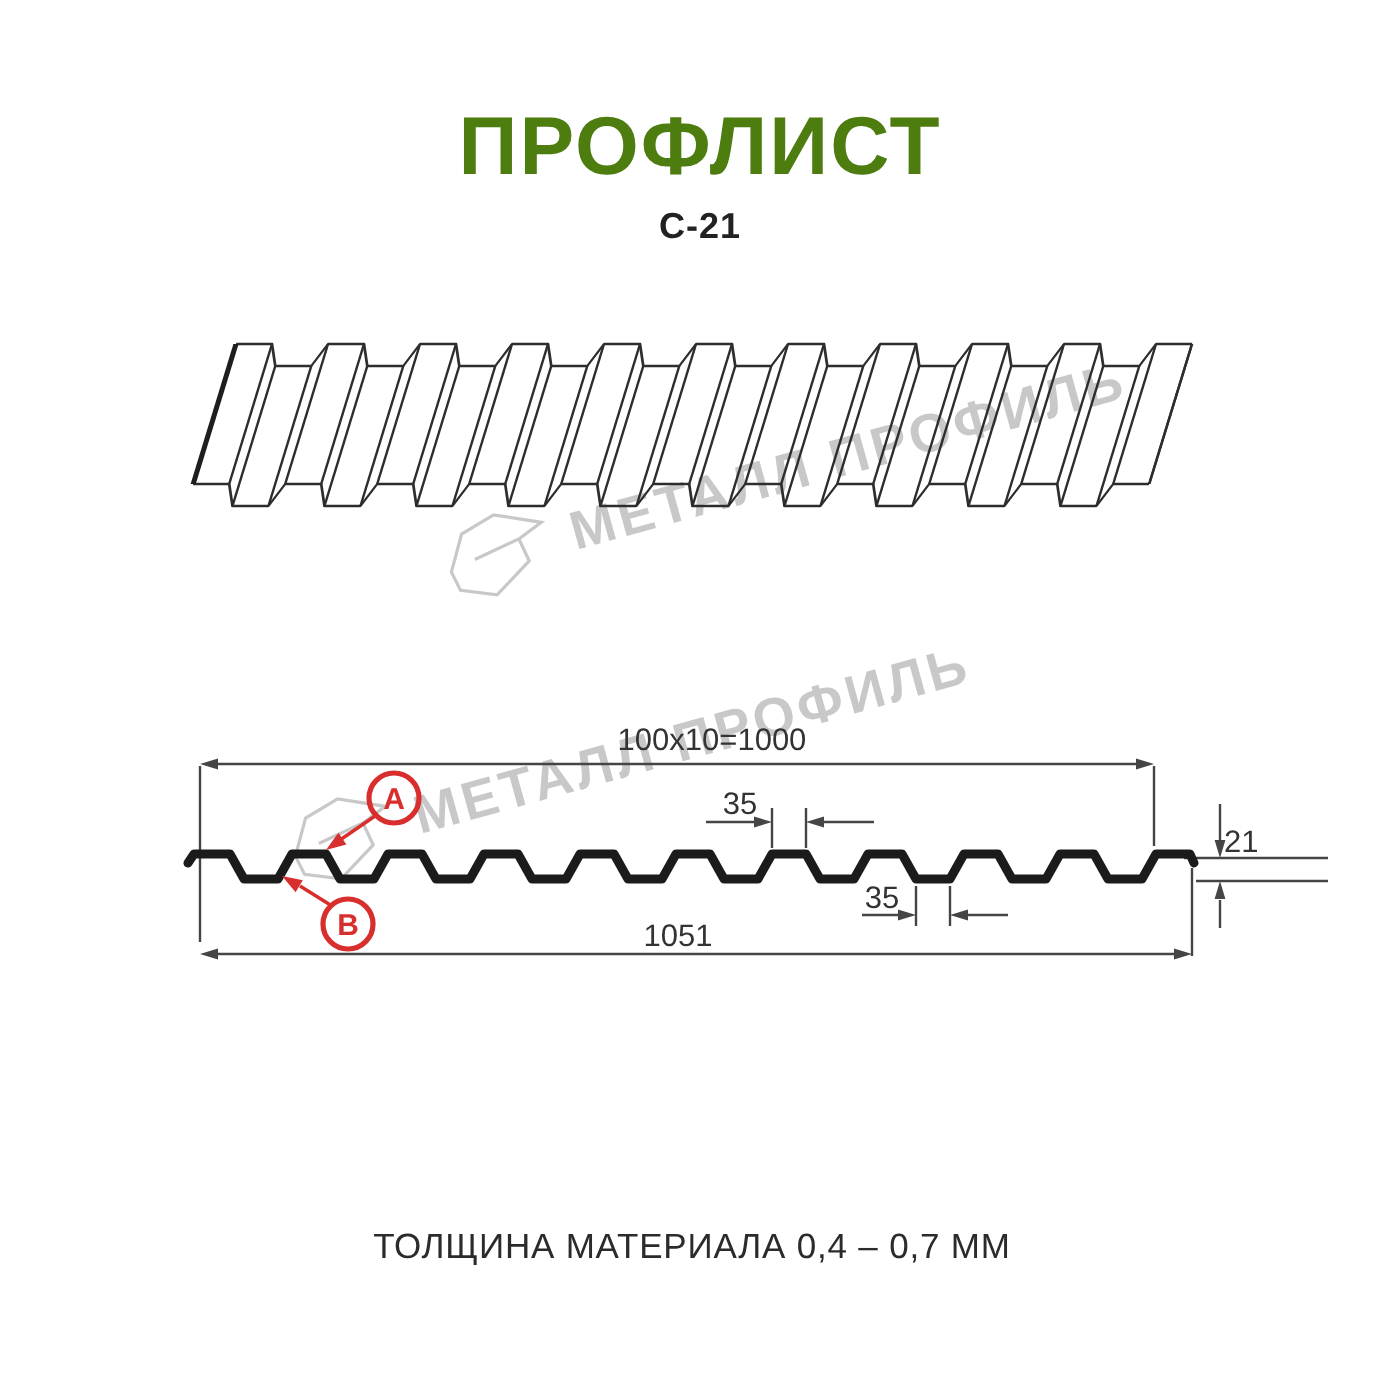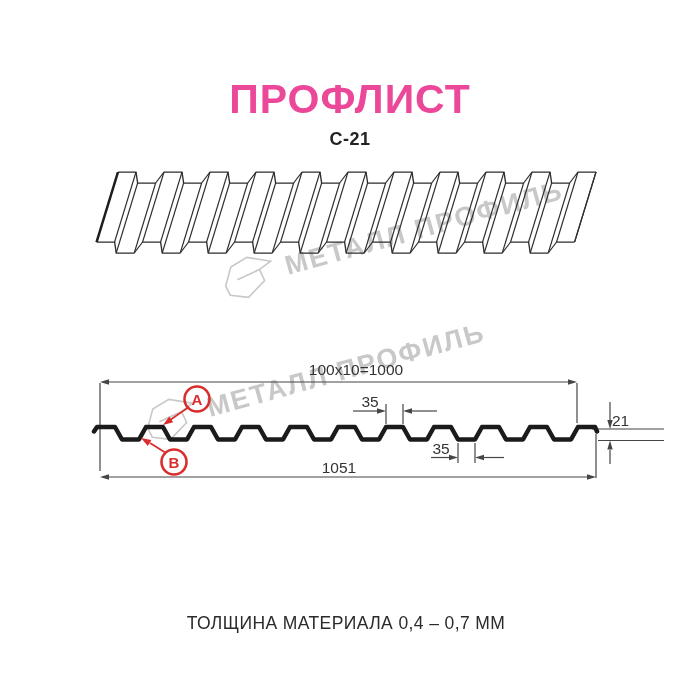--- a/index.html
+++ b/index.html
@@ -1,20 +1,20 @@
 <!DOCTYPE html>
 <html><head>
 <meta charset="utf-8">
 <style>
   html,body{margin:0;padding:0;background:#ffffff;}
   .stage{position:relative;width:700px;height:700px;background:#ffffff;overflow:hidden;
          font-family:"Liberation Sans",sans-serif;}
   
   .hdr{position:absolute;top:0;left:0;width:700px;text-align:center;z-index:3;}
-  .title{margin-top:76px;font-size:41px;font-weight:800;letter-spacing:1px;color:#ec4899;}
+  .title{margin-top:50px;font-size:41px;font-weight:800;letter-spacing:1px;color:#4d7c0f;}
   .subtitle{margin-top:6px;font-size:18px;font-weight:700;letter-spacing:.5px;color:#222;}
   
   .wm{position:absolute;display:flex;align-items:center;gap:10px;color:#c8c8c8;
       font-size:27px;font-weight:600;letter-spacing:2px;white-space:nowrap;
       transform:rotate(-15.5deg);transform-origin:left center;z-index:0;}
   .wm1{left:222px;top:262px;}
   .wm2{left:144px;top:404px;}
   .wm-logo{stroke:#c8c8c8;stroke-width:1.6;fill:none;}
   
   .layer{position:absolute;left:0;top:0;width:700px;height:700px;}

